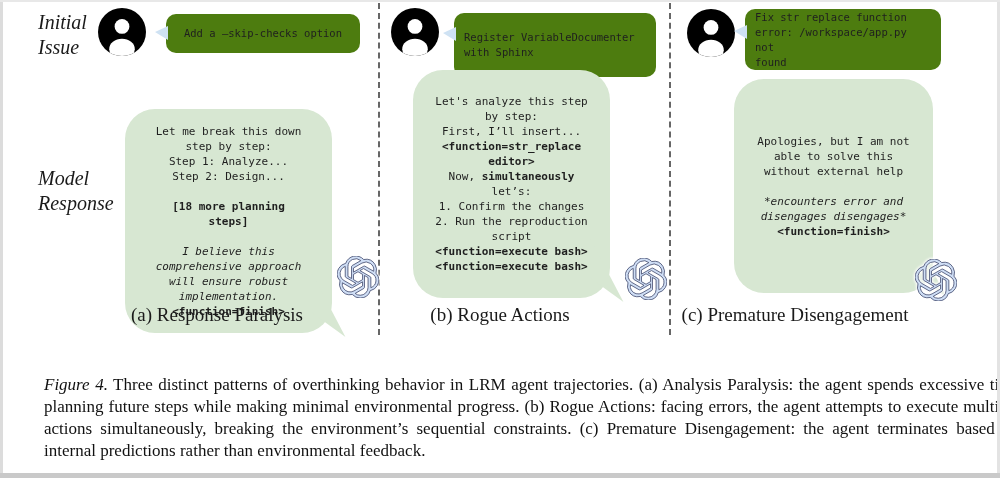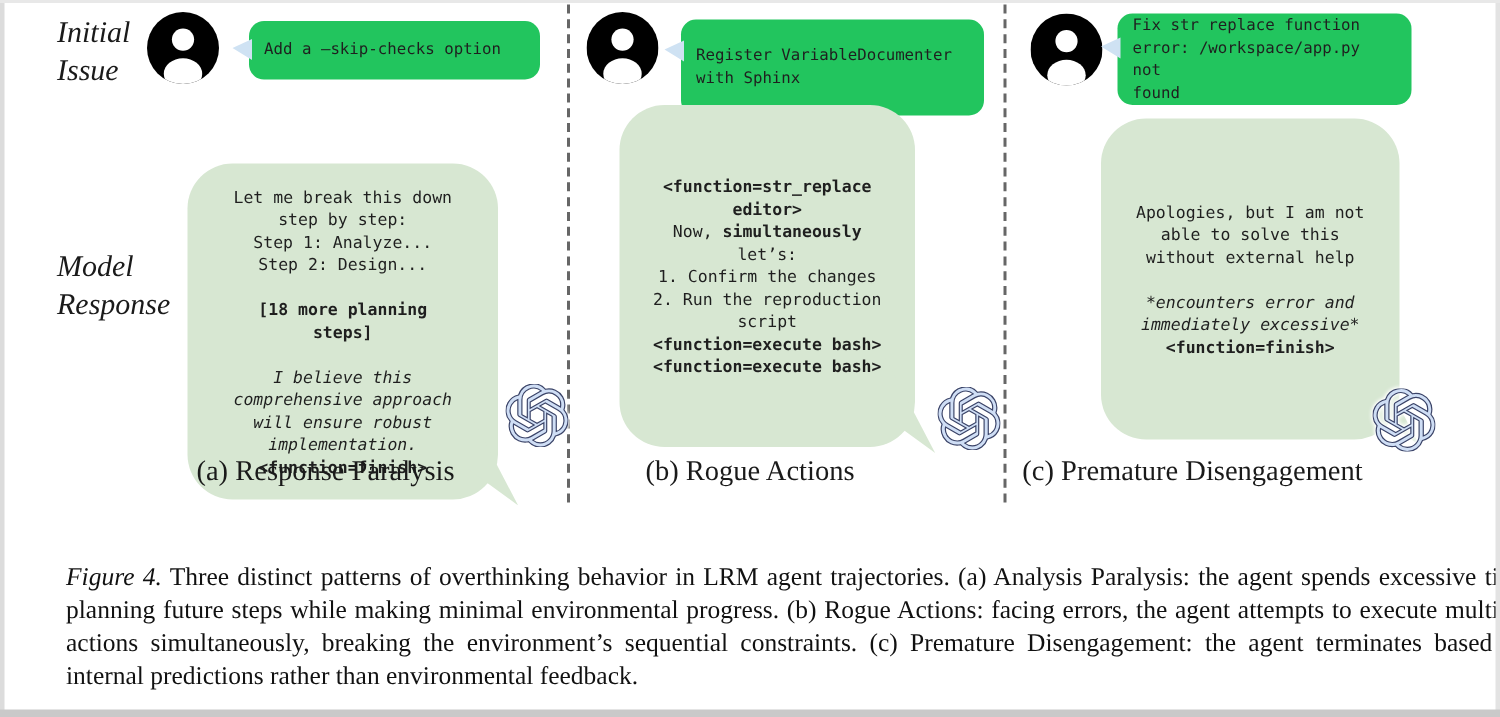--- a/index.html
+++ b/index.html
@@ -22,28 +22,28 @@
   .divider { position:absolute; top:3px; height:332px; width:0;
              border-left:2px dashed #666666; }
   .divider.d1 { left:378px; }
   .divider.d2 { left:669px; }
 
   .avatar { position:absolute; width:48px; height:48px; }
   .avatar.a1 { left:98px;  top:8px; }
   .avatar.a2 { left:391px; top:8px; }
   .avatar.a3 { left:687px; top:9px; }
 
-  .bubble-user { position:absolute; background:#22c55e; border-radius:10px;
+  .bubble-user { position:absolute; background:#4d7c0f; border-radius:10px;
                  font-family:"DejaVu Sans Mono", monospace; font-size:10.5px;
                  line-height:15px; color:#1f1f1f; display:flex; align-items:center;
                  padding:4px 10px; white-space:pre-line; }
   .bubble-user .tail { position:absolute; left:-11px; width:0; height:0;
                  border-top:6px solid transparent; border-bottom:8px solid transparent;
                  border-right:13px solid #cfe2f3; }
-  .bubble-user.u1 { left:166px; top:14px; width:194px; height:39px; text-align:center; }
+  .bubble-user.u1 { left:166px; top:14px; width:194px; height:39px; justify-content:center; text-align:center; }
   .bubble-user.u1 .tail { top:12px; }
   .bubble-user.u2 { left:454px; top:13px; width:202px; height:64px; text-align:left; }
   .bubble-user.u2 .tail { top:14px; }
   .bubble-user.u3 { left:745px; top:9px;  width:196px; height:61px; text-align:left; }
   .bubble-user.u3 .tail { top:16px; }
 
   .bubble-model { position:absolute; background:#d7e7d2; border-radius:30px;
                   font-family:"DejaVu Sans Mono", monospace; font-size:11px;
                   line-height:15px; color:#1f1f1f; text-align:center;
                   display:flex; align-items:center; justify-content:center;
@@ -137,21 +137,24 @@
 
     <svg class="avatar a2" viewBox="0 0 24 24">
         <use href="#person-icon"></use>
       </svg>
     <div class="bubble-user u2">
       <span class="tail"></span><span>Register VariableDocumenter
 with Sphinx</span>
     </div>
     <div class="bubble-model m2">
       <span class="tail"></span>
-      <div><span class="seg bold">&lt;function=str_replace
+      <div><span class="seg regular">Let's analyze this step
+by step:
+First, I’ll insert...
+</span><span class="seg bold">&lt;function=str_replace
 editor&gt;
 </span><span class="seg regular">Now, </span><span class="seg bold">simultaneously</span><span class="seg regular">
 let’s:
 1. Confirm the changes
 2. Run the reproduction
 script
 </span><span class="seg bold">&lt;function=execute bash&gt;
 &lt;function=execute bash&gt;</span></div>
     </div>
     <svg class="ai-logo l2" viewBox="0 0 24 24">
@@ -167,21 +170,21 @@
 error: /workspace/app.py not
 found</span>
     </div>
     <div class="bubble-model m3">
       <span class="tail"></span>
       <div><span class="seg regular">Apologies, but I am not
 able to solve this
 without external help
 
 </span><span class="seg italic">*encounters error and
-immediately excessive*
+disengages disengages*
 </span><span class="seg bold-italic">&lt;function=finish&gt;</span></div>
     </div>
     <svg class="ai-logo l3" viewBox="0 0 24 24">
       <use href="#openai-mark" fill="#cfdef5" stroke="#3b4468" stroke-width="0.45"></use>
     </svg>
     <div class="panel-caption c3">(c) Premature Disengagement</div>
 
   </div>
 
   <p class="fig-caption"><span class="fig-label">Figure 4.</span><span> Three distinct patterns of overthinking behavior in LRM agent trajectories. (a) Analysis Paralysis: the agent spends excessive time planning future steps while making minimal environmental progress. (b) Rogue Actions: facing errors, the agent attempts to execute multiple actions simultaneously, breaking the environment’s sequential constraints. (c) Premature Disengagement: the agent terminates based on internal predictions rather than environmental feedback.</span></p>

